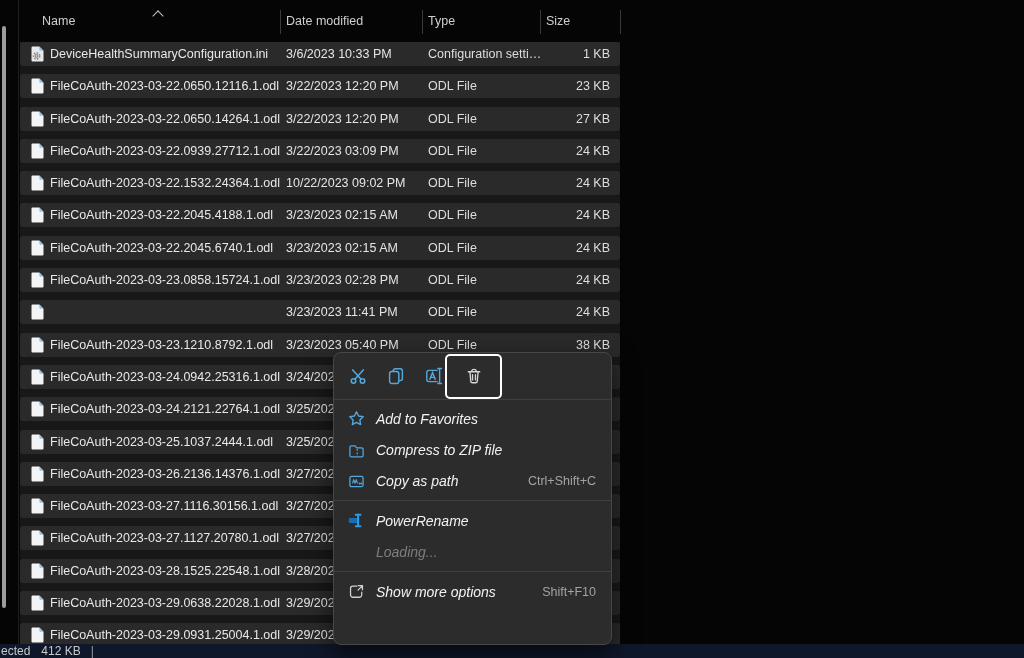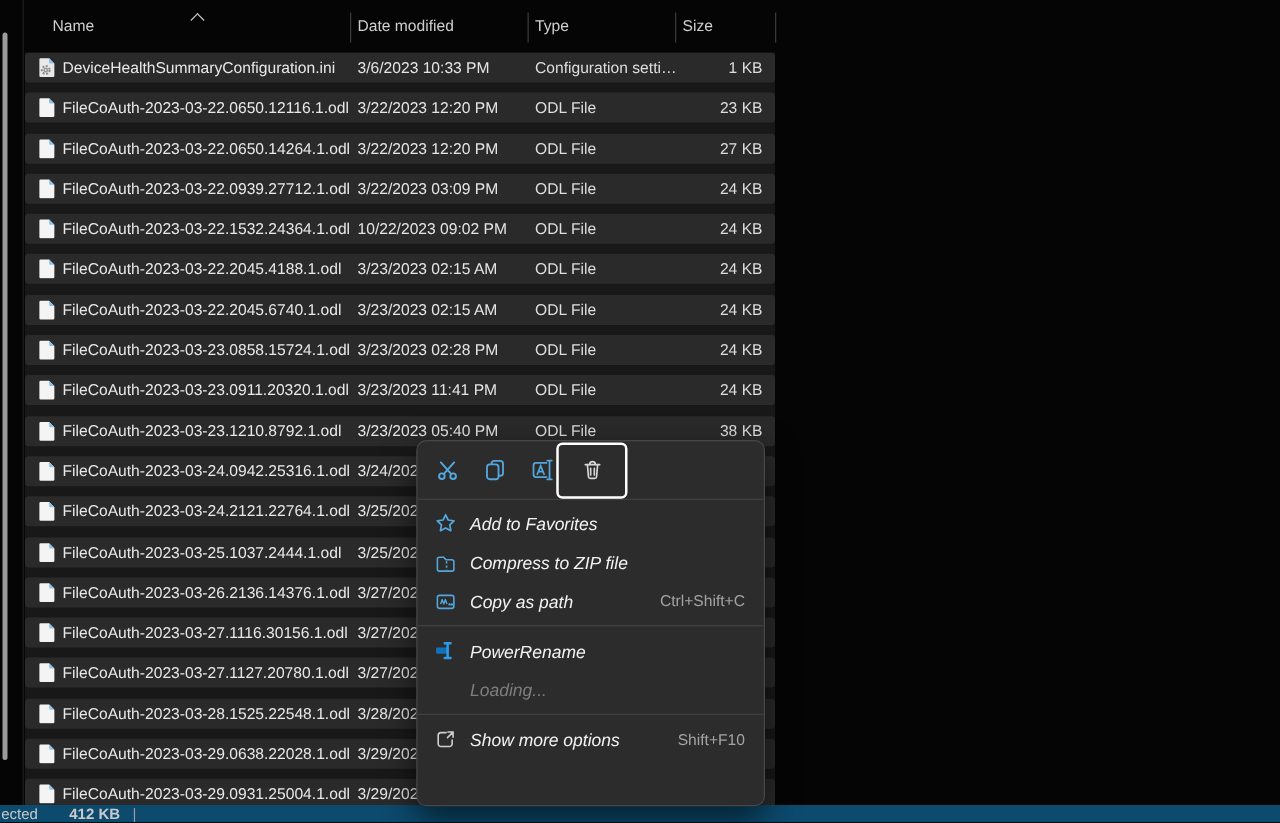--- a/index.html
+++ b/index.html
@@ -27,24 +27,24 @@
   .row{position:relative;height:24px;margin-bottom:8.3px;background:#2a2a2a;border-radius:3px;font-size:12.5px;}
   .row span{position:absolute;top:50%;transform:translateY(-50%);white-space:nowrap;}
   .ficon{left:11px;width:13px;height:16px;}
   .ficon svg{display:block}
   .c-name{left:30px;color:#e8e8e8;}
   .c-date{left:266px;color:#e5e5e5;}
   .c-type{left:408px;color:#dedede;}
   .c-size{right:10px;color:#dedede;text-align:right;}
 
   
-  .status{position:absolute;left:0;top:644px;width:1024px;height:14px;background:#0c4a6e;
+  .status{position:absolute;left:0;top:644px;width:1024px;height:14px;background:#0f172a;
     font-size:12px;color:#c9c9c9;display:flex;align-items:center;}
   .status .s1{margin-left:1px;}
-  .status .s2{margin-left:25px;font-weight:bold;}
+  .status .s2{margin-left:11px;}
   .status .s3{margin-left:10px;color:#9a9a9a;}
 
   
   .menu{position:absolute;left:333px;top:352px;width:279px;height:293px;box-sizing:border-box;
     background:#2c2c2c;border:1px solid #474747;border-radius:8px;z-index:10;
     box-shadow:0 10px 26px rgba(0,0,0,0.6);overflow:hidden;}
   .mtb{position:relative;height:46px;display:flex;align-items:center;padding-left:5px;}
   .tbi{width:38px;height:38px;display:flex;align-items:center;justify-content:center;border-radius:4px;}
   .fbox{width:57px;height:45px;box-sizing:border-box;border:2.5px solid #ffffff;border-radius:5px;
     display:flex;align-items:center;justify-content:center;margin-left:-8px;}
@@ -187,21 +187,20 @@
     <span class="c-size">24 KB</span>
   </div>
 
   <div class="row">
     <span class="ficon">
           <svg width="13" height="16" viewBox="0 0 13 16">
             <path d="M0.5 1.5 a1 1 0 0 1 1-1 H8.3 L12.5 4.7 V14.5 a1 1 0 0 1-1 1 H1.5 a1 1 0 0 1-1-1 Z" fill="#f4f4f4"></path>
             <path d="M8.3 0.5 V3.7 a1 1 0 0 0 1 1 H12.5 Z" fill="#8ec1ea"></path>
           </svg>
         </span>
-    <span class="c-name">FileCoAuth-2023-03-23.0911.20320.1.odl</span>
     <span class="c-date">3/23/2023 11:41 PM</span>
     <span class="c-type">ODL File</span>
     <span class="c-size">24 KB</span>
   </div>
 
   <div class="row">
     <span class="ficon">
           <svg width="13" height="16" viewBox="0 0 13 16">
             <path d="M0.5 1.5 a1 1 0 0 1 1-1 H8.3 L12.5 4.7 V14.5 a1 1 0 0 1-1 1 H1.5 a1 1 0 0 1-1-1 Z" fill="#f4f4f4"></path>
             <path d="M8.3 0.5 V3.7 a1 1 0 0 0 1 1 H12.5 Z" fill="#8ec1ea"></path>

